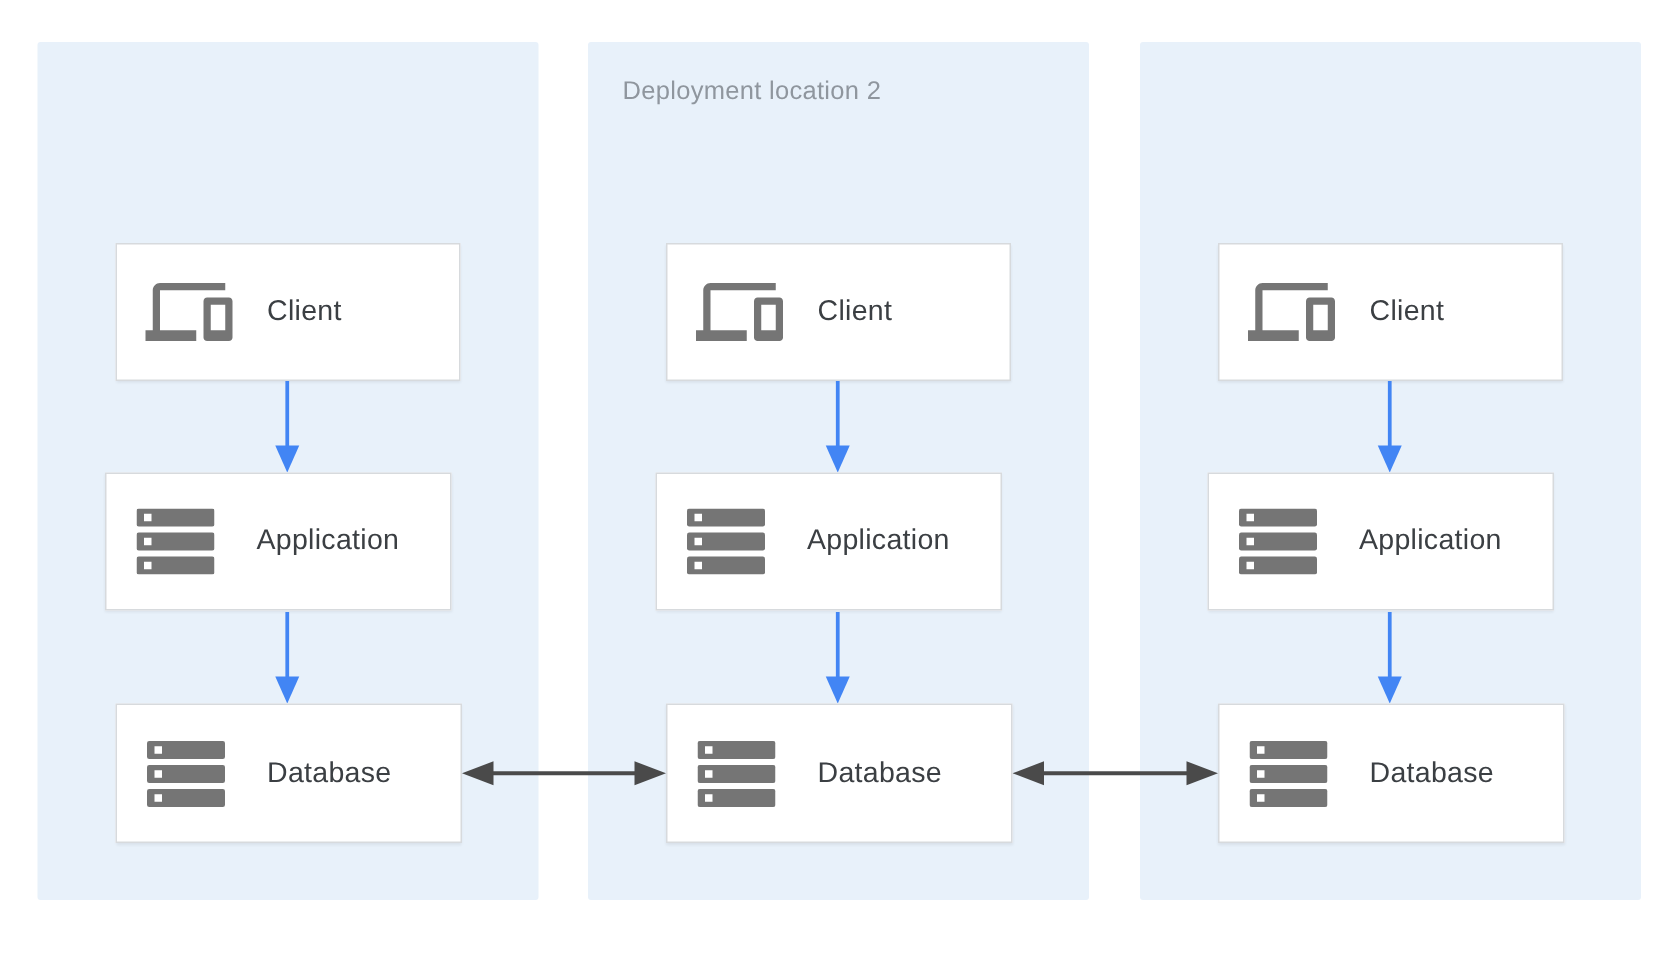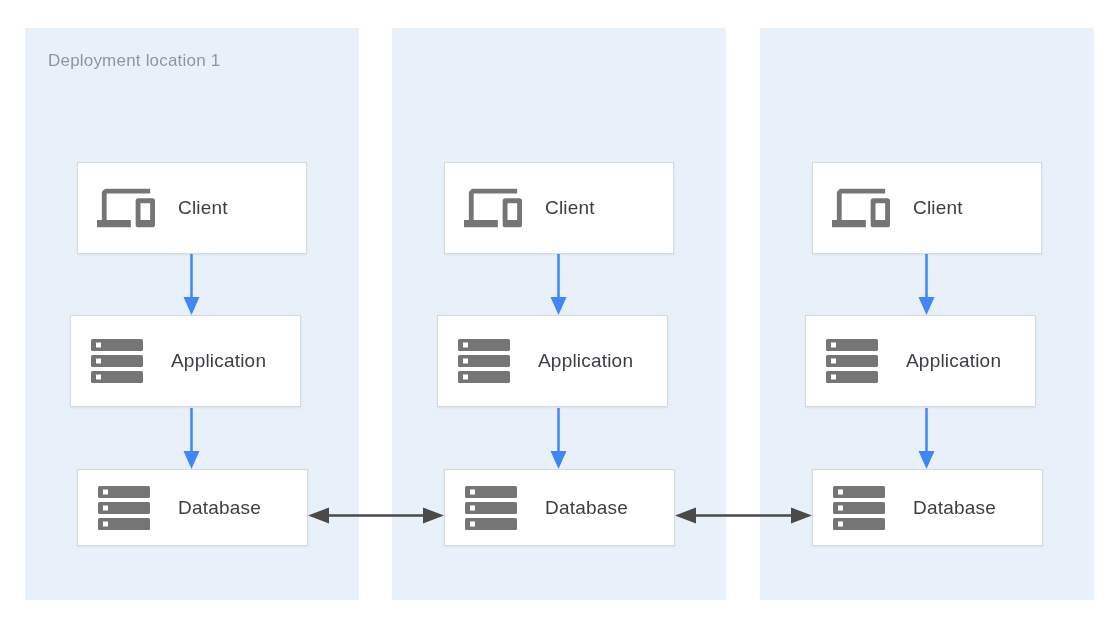--- a/index.html
+++ b/index.html
@@ -19,21 +19,21 @@
   }
   .node{
     position:absolute;display:flex;align-items:center;
     background:var(--box-bg,#fff);
     border:1px solid var(--box-border,#d7dadd);
     box-shadow:0 1px 2px rgba(0,0,0,.07);
     text-align:center;
   }
   .node.client{left:52px;top:134px;width:230px;height:92px;}
   .node.app{left:45px;top:287px;width:231px;height:92px;}
-  .node.db{left:52px;top:441px;width:231px;height:77px;}
+  .node.db{left:52px;top:441px;width:231px;height:93px;}
   .iconwrap{
     width:100px;flex:0 0 100px;display:flex;align-items:center;
     justify-content:flex-start;padding-left:15px;
   }
   .iconwrap.srv{padding-left:20px;}
   .node-label{
     font-size:19px;color:var(--box-label,#3b3f43);
     letter-spacing:.2px;white-space:nowrap;
   }
   .varrow{position:absolute;left:157px;width:19px;height:61px;}
@@ -50,21 +50,20 @@
   .srv-bar{fill:var(--icon-gray,#757575);}
   .srv-dot{fill:#ffffff;}
   svg{display:block;}
 </style>
 </head>
 <body>
 
 <div id="stage">
 
   <section class="panel" style="left:25px">
-    <div class="panel-title">Deployment location 1</div>
 
     <div class="node client">
       <span class="iconwrap">
         <svg width="66" height="58" viewBox="0 0 24 24" aria-hidden="true">
           <path class="dev-path" d="M4 6h18V4H4c-1.1 0-2 .9-2 2v11H0v3h14v-3H4V6zm19 2h-6c-.55 0-1 .45-1 1v10c0 .55.45 1 1 1h6c.55 0 1-.45 1-1V9c0-.55-.45-1-1-1zm-1 9h-4v-7h4v7z"></path>
         </svg>
       </span>
       <span class="node-label">Client</span>
     </div>
 
@@ -105,20 +104,21 @@
             <rect class="srv-dot" x="5" y="19.5" width="5" height="5"></rect>
           <rect class="srv-bar" x="0" y="32" width="52" height="12" rx="1.5"></rect>
             <rect class="srv-dot" x="5" y="35.5" width="5" height="5"></rect>
         </svg>
       </span>
       <span class="node-label">Database</span>
     </div>
   </section>
 
   <section class="panel" style="left:392px">
+    <div class="panel-title">Deployment location 2</div>
 
     <div class="node client">
       <span class="iconwrap">
         <svg width="66" height="58" viewBox="0 0 24 24" aria-hidden="true">
           <path class="dev-path" d="M4 6h18V4H4c-1.1 0-2 .9-2 2v11H0v3h14v-3H4V6zm19 2h-6c-.55 0-1 .45-1 1v10c0 .55.45 1 1 1h6c.55 0 1-.45 1-1V9c0-.55-.45-1-1-1zm-1 9h-4v-7h4v7z"></path>
         </svg>
       </span>
       <span class="node-label">Client</span>
     </div>
 

